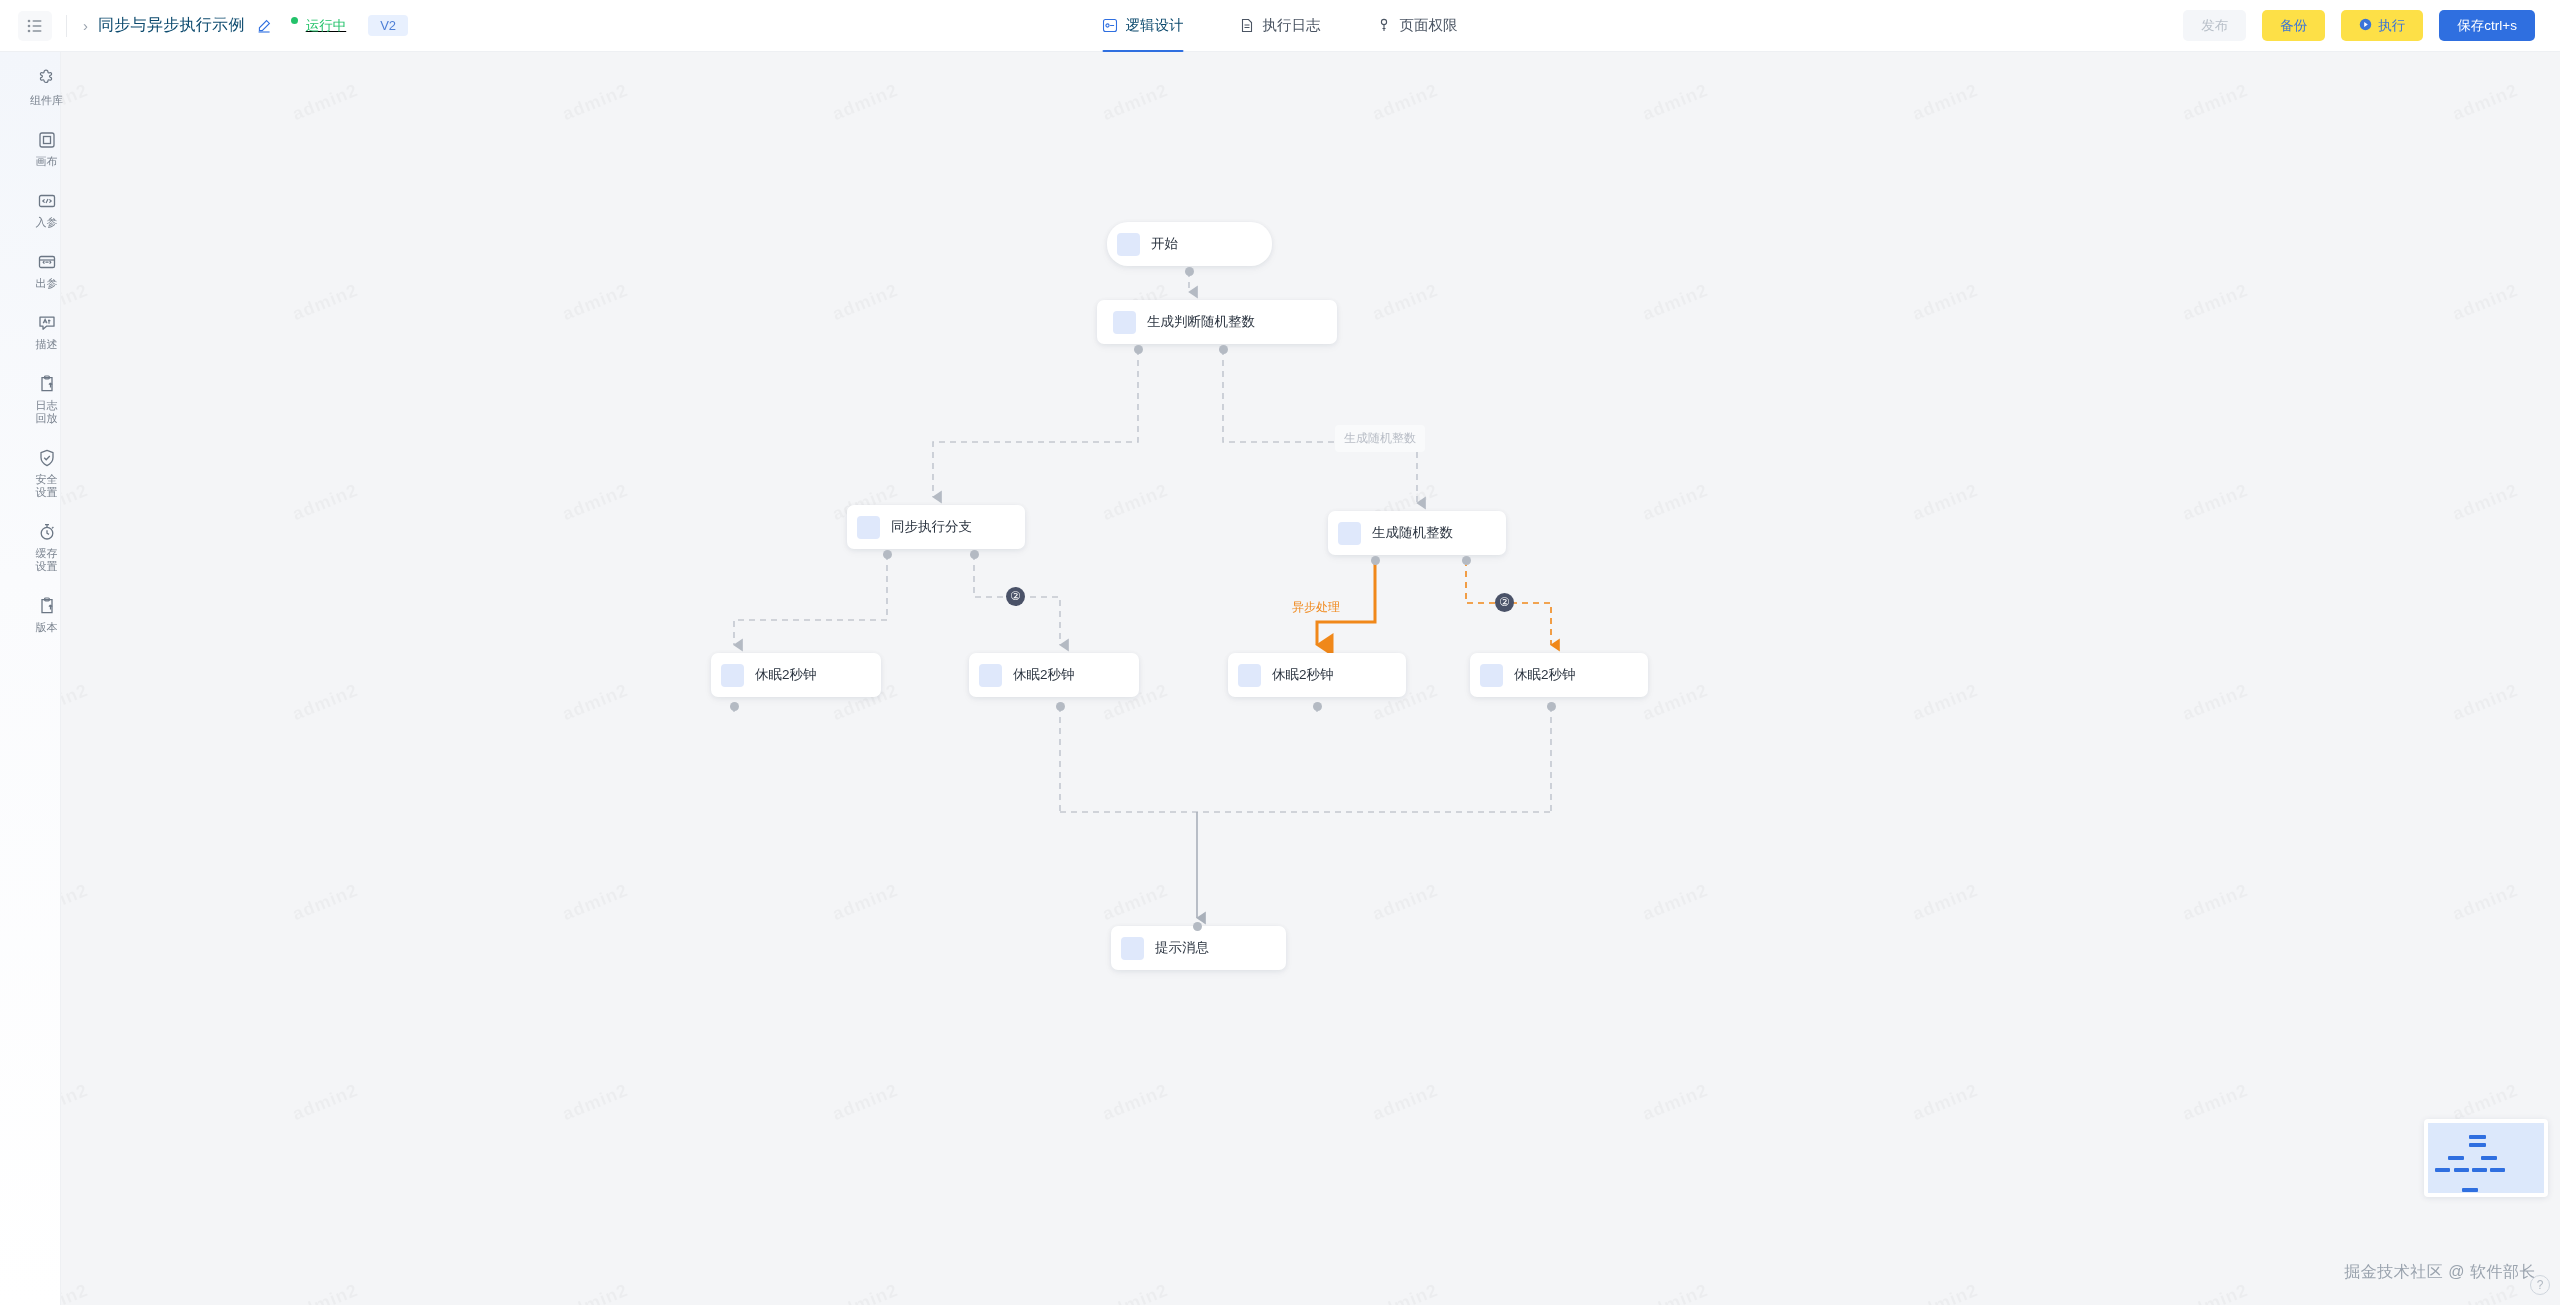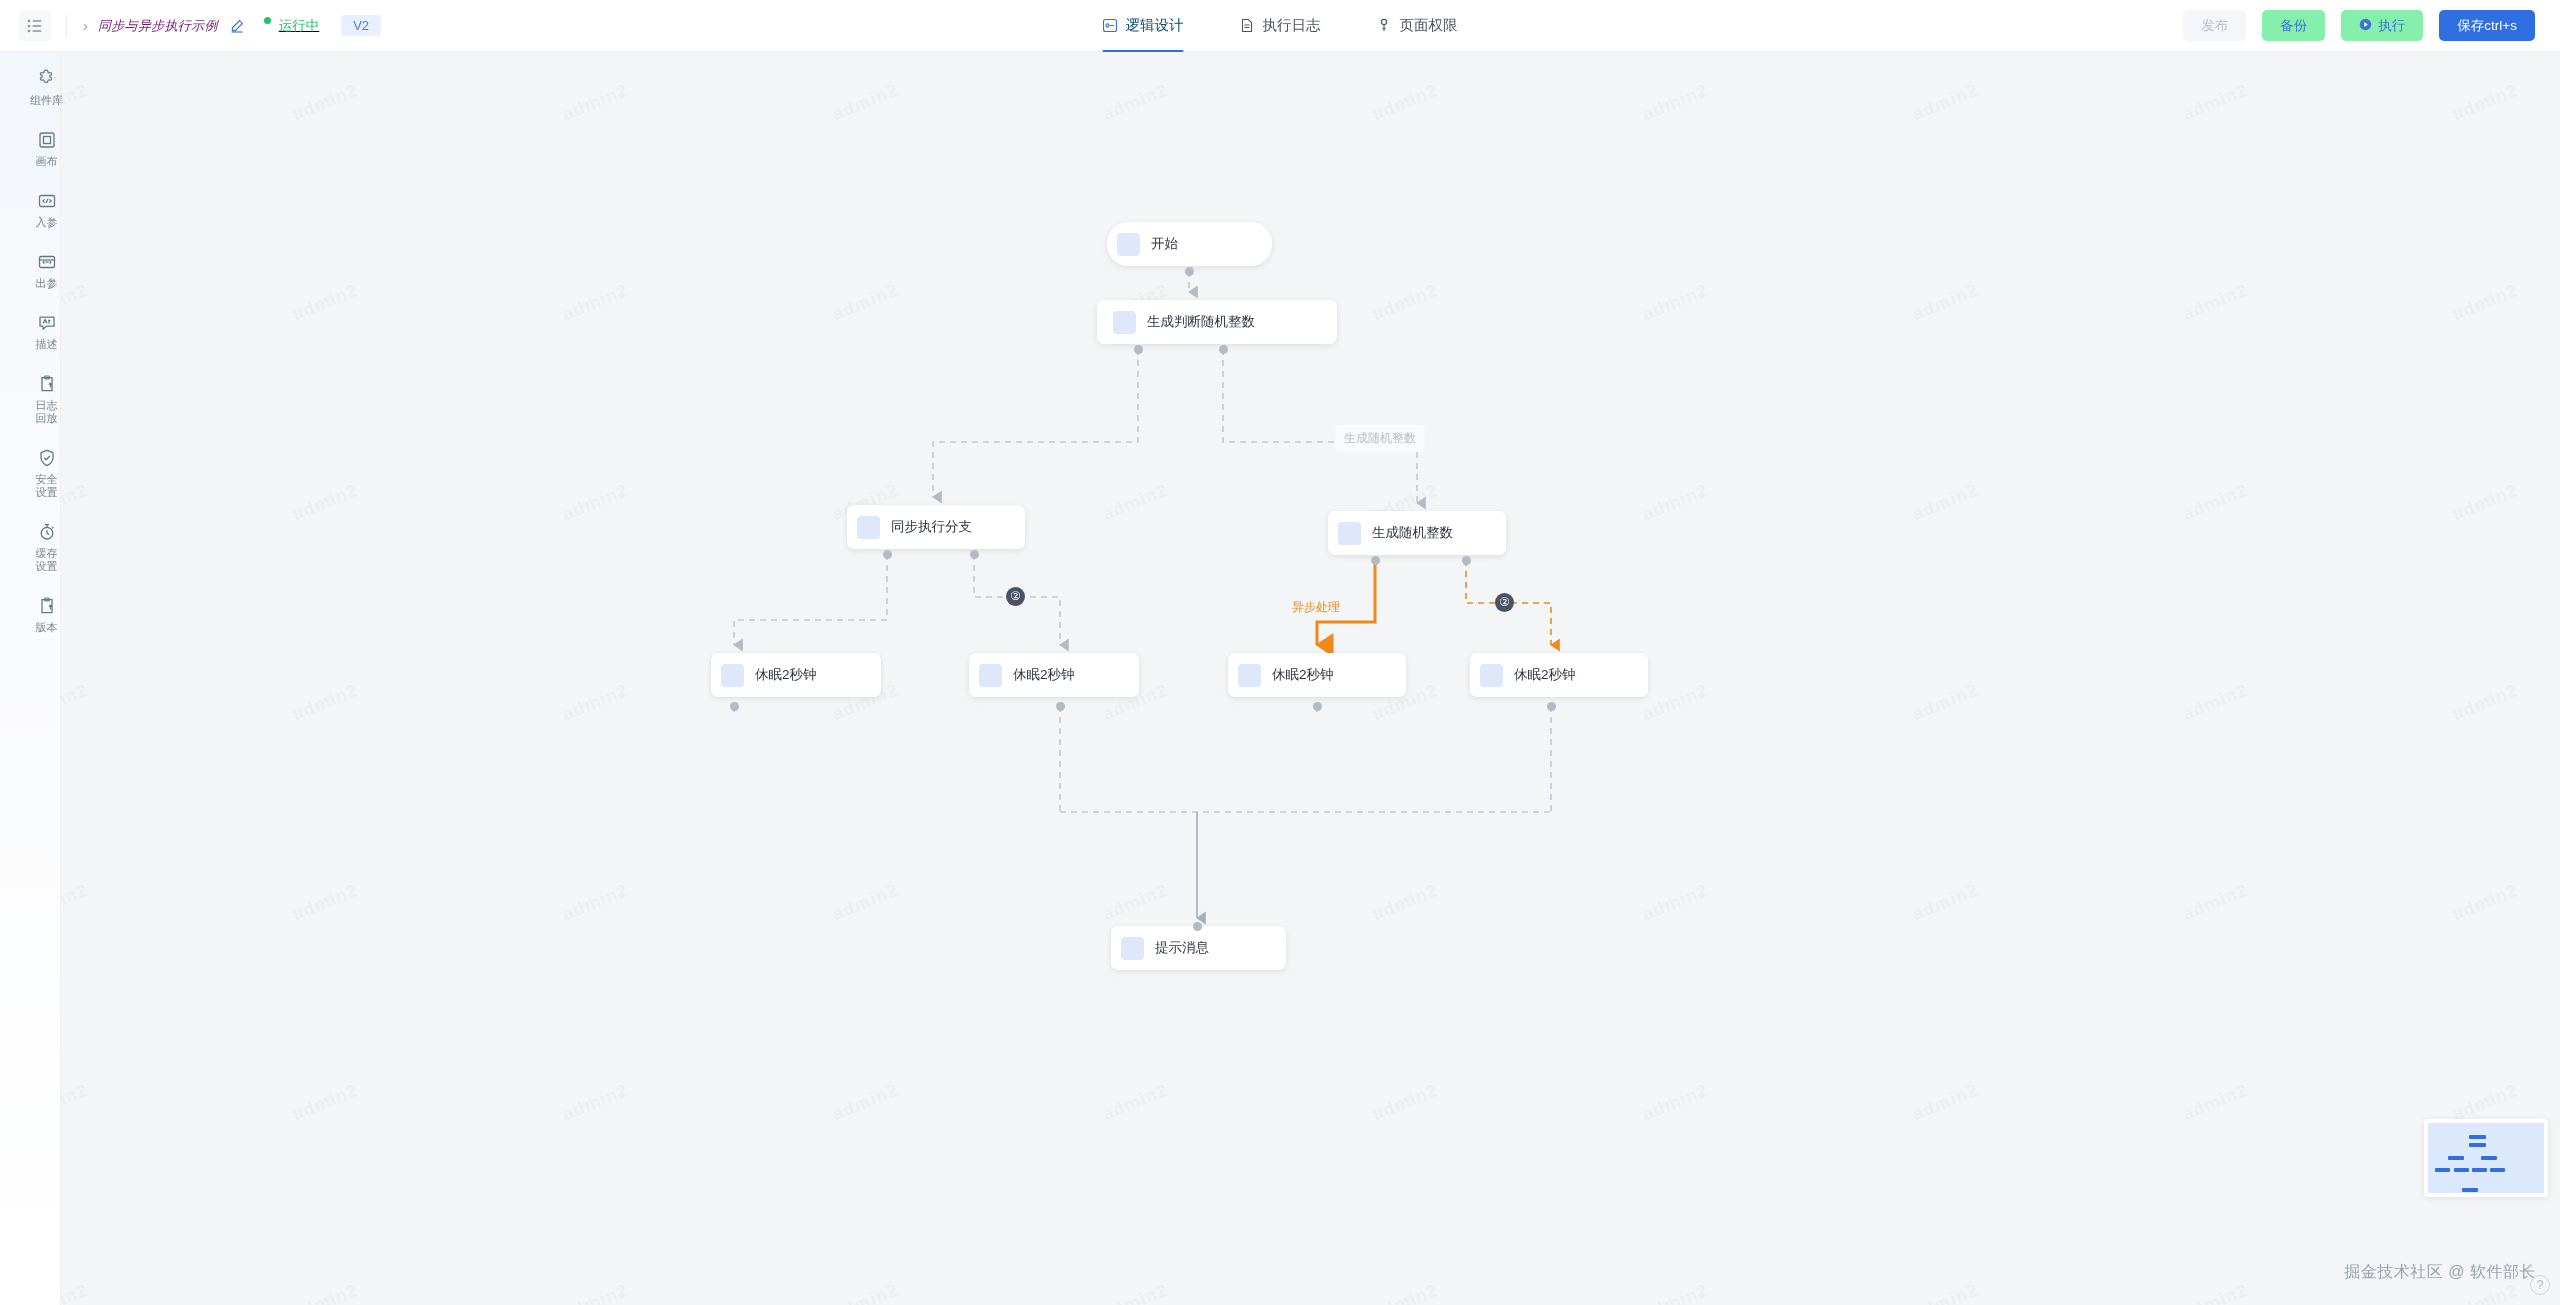--- a/index.html
+++ b/index.html
@@ -16,21 +16,21 @@
     display: flex; align-items: center; z-index: 40;
   }
   .tb-left { display: flex; align-items: center; padding-left: 18px; gap: 0px; }
   .menu-btn {
     width: 34px; height: 30px; border-radius: 5px; background: #f7f8fa;
     display: flex; align-items: center; justify-content: center; cursor: pointer;
   }
   .menu-btn svg { display: block; }
   .tb-divider { width: 1px; height: 22px; background: #e8eaed; margin: 0 16px 0 14px; }
   .crumb-chev { color: #9aa3ae; font-size: 15px; margin-right: 10px; user-select: none; }
-  .crumb-title { font-size: 13px; color: #701a75; letter-spacing: .3px; font-style: italic; }
+  .crumb-title { font-size: 16px; color: #0c4a6e; letter-spacing: .3px; }
   .edit-pen { margin-left: 12px; cursor: pointer; display: flex; align-items: center; }
   .run-state { display: flex; align-items: flex-start; gap: 8px; margin-left: 20px; text-decoration: underline; }
   .run-dot { width: 7px; height: 7px; border-radius: 50%; background: #23c26a; }
   .run-text { font-size: 13.5px; color: #23c26a; }
   .ver-chip {
     margin-left: 22px; background: #e8f0fe; color: #4e7fd6; border-radius: 4px;
     font-size: 13px; padding: 4px 12px; line-height: 1; cursor: pointer;
   }
   .tb-center {
     position: absolute; left: 50%; transform: translateX(-50%);
@@ -48,21 +48,21 @@
   .tab svg { display: block; }
   .tb-right {
     position: absolute; right: 25px; display: flex; align-items: flex-end; gap: 16px;
   }
   .btn {
     border-radius: 5px; font-size: 13.5px; height: 31px; padding: 0 18px;
     display: flex; align-items: center; justify-content: center; gap: 6px;
     cursor: pointer; border: none; white-space: nowrap;
   }
   .btn-ghost { background: #f4f6f9; color: #b9c0c9; }
-  .btn-light { background: #86efac; color: #3a74d8; }
+  .btn-light { background: #fde047; color: #3a74d8; }
   .btn-primary { background: #2f6fe0; color: #ffffff; }
   
   #rail {
     position: absolute; left: 0; top: 52px; width: 61px; height: 1253px;
     background: linear-gradient(180deg,#f3f6fb 0%, #fafbfd 42%, #ffffff 100%);
     border-right: 1px solid #eef0f3; z-index: 30;
     padding-top: 16px;
     padding-left: 16px;
   }
   .rail-item {

